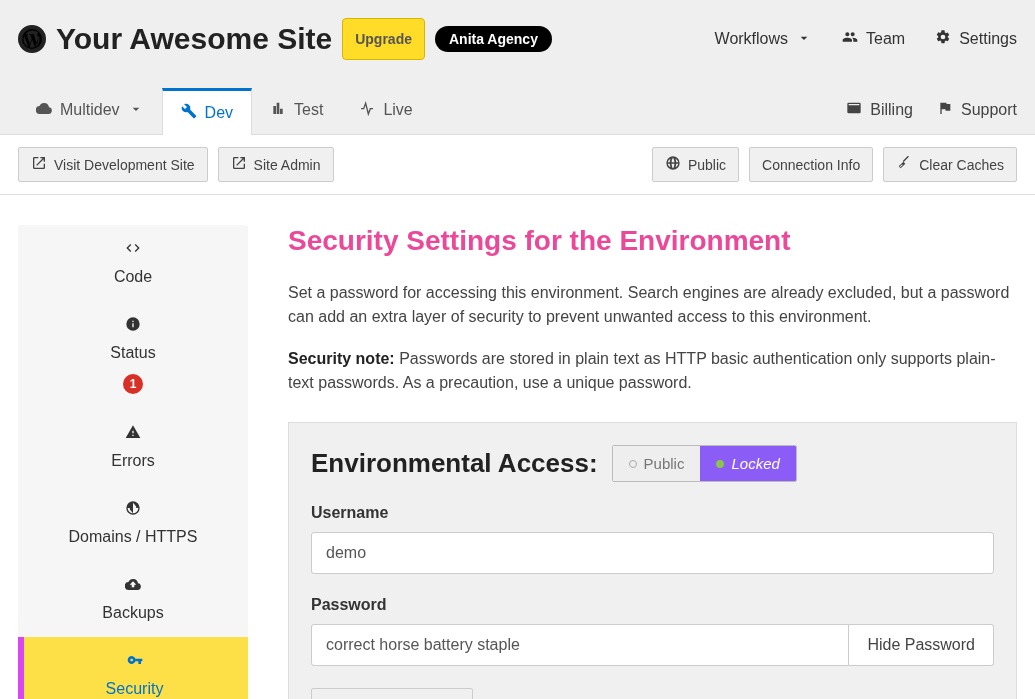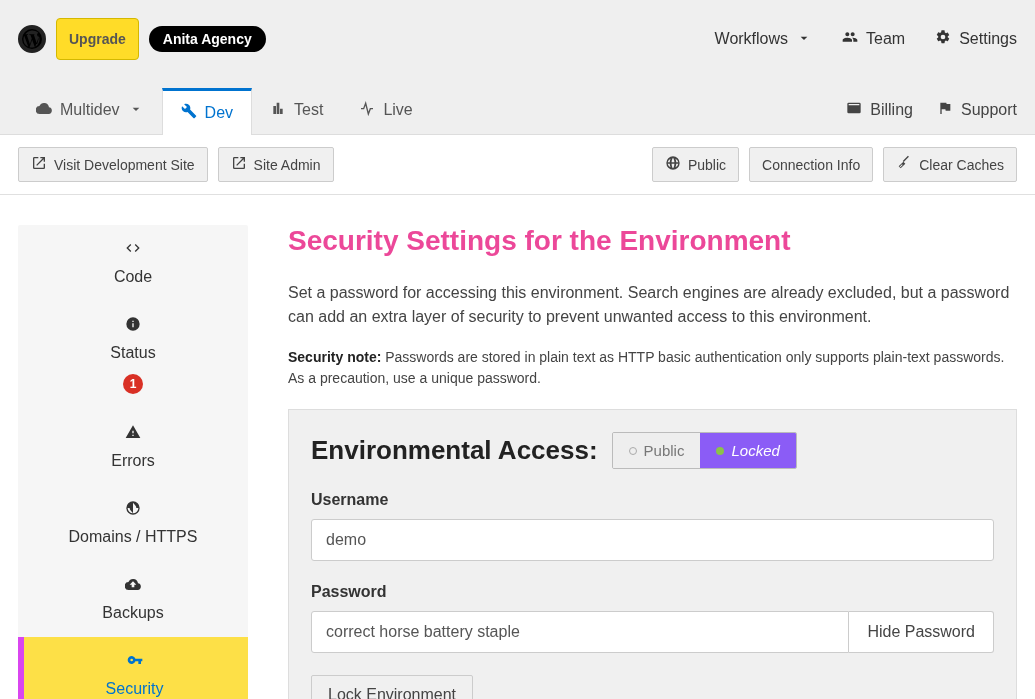--- a/index.html
+++ b/index.html
@@ -88,21 +88,21 @@
 .badge {
   background: #d93025; color: #fff; width: 20px; height: 20px;
   border-radius: 50%; display: inline-flex; align-items: center; justify-content: center;
   font-size: 12px; font-weight: 600;
 }
 
 
 .main { flex: 1; }
 .main h1 { font-size: 28px; font-weight: 700; color: #ec4899; margin-bottom: 24px; }
 .main p.desc { font-size: 16px; color: #444; line-height: 1.5; margin-bottom: 18px; }
-.main p.note { font-size: 14px; color: #444; line-height: 1.5; margin-bottom: 20px; }
+.main p.note { font-size: 16px; color: #444; line-height: 1.5; margin-bottom: 27px; }
 .main p.note b { color: #222; }
 
 .panel {
   background: #f0f0f0; border: 1px solid #ddd; padding: 22px;
 }
 .panel-head {
   display: flex; align-items: center; gap: 14px; margin-bottom: 22px;
 }
 .panel-head h2 { font-size: 26px; font-weight: 700; color: #222; }
 .toggle {
@@ -134,20 +134,21 @@
 </head>
 <body>
 
 <div class="header">
   <div class="header-top">
     <span class="wp-logo">
       <svg viewBox="0 0 24 24">
           <path d="M12 2a10 10 0 100 20 10 10 0 000-20zM3.5 12c0-1.2.26-2.34.72-3.37l4.06 11.12A8.5 8.5 0 013.5 12zm8.5 8.5c-.83 0-1.64-.12-2.4-.35l2.55-7.4 2.61 7.15c.2.05.4.1.6.14a8.5 8.5 0 01-3.36.46zm1.17-12.5c.5-.03.96-.08.96-.08.45-.05.4-.72-.05-.7 0 0-1.36.11-2.24.11-.83 0-2.22-.1-2.22-.1-.45-.03-.5.66-.05.7 0 0 .43.04.89.07l1.32 3.62-1.86 5.57L6.85 8c.5-.02.96-.07.96-.07.45-.06.4-.72-.05-.7 0 0-1.36.1-2.24.1h-.28A8.5 8.5 0 0118.55 6c-.03 0-.05-.01-.08-.01-.83 0-1.42.73-1.42 1.5 0 .7.4 1.3.83 2 .33.57.7 1.3.7 2.35 0 .73-.28 1.57-.65 2.75l-.85 2.84-3.09-9.43zm5.33.37a8.5 8.5 0 01-3.19 11.42l2.6-7.52c.48-1.22.65-2.19.65-3.05 0-.31-.02-.6-.06-.85z"></path>
         </svg>
     </span>
+    <span class="site-title">Your Awesome Site</span>
     <span class="pill-yellow">Upgrade</span>
     <span class="pill-black">Anita Agency</span>
 
     <div class="header-right">
       <div class="nav-item">
         <span>Workflows</span>
         <span class="chev-down">
           <svg class="svg-ico" viewBox="0 0 24 24">
               <path d="M7 10l5 5 5-5z"></path>
             </svg>

